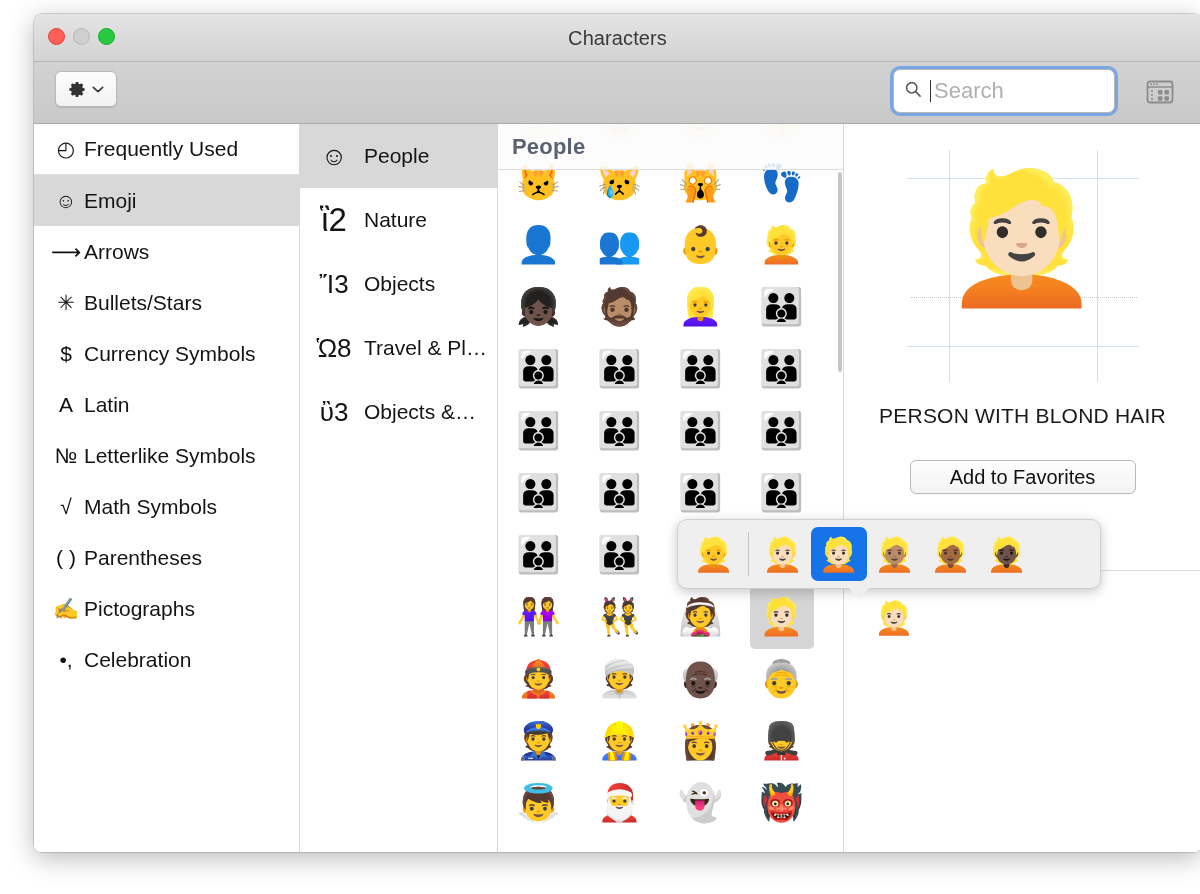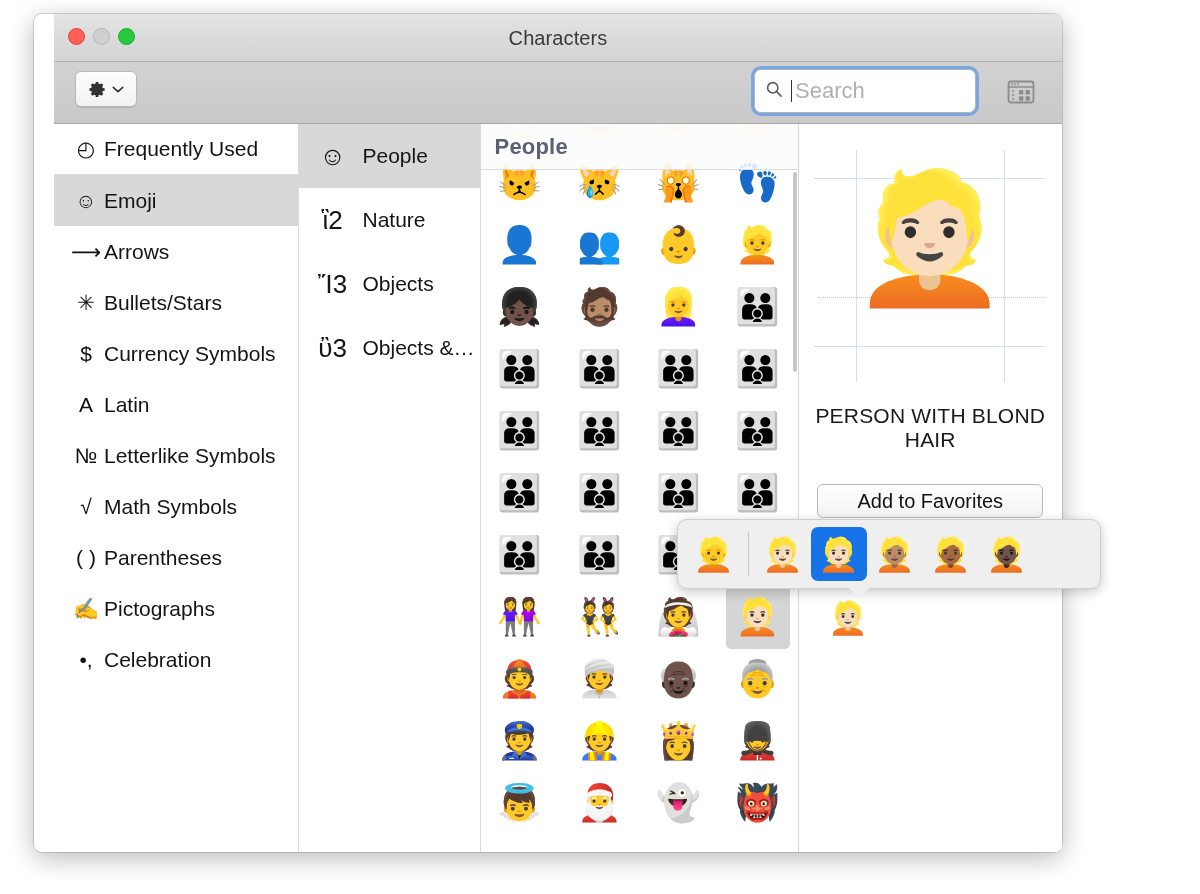--- a/index.html
+++ b/index.html
@@ -10,26 +10,25 @@
     font-family: "Liberation Sans", sans-serif;
     overflow: hidden;
   }
 
   #root { position: relative; width: 1200px; height: 894px; background: #ffffff; }
 
   
   .window {
     position: absolute;
     left: 34px; top: 14px;
-    width: 1028px; height: 838px;
+    width: 1167px; height: 838px;
     border-radius: 7px;
     background: #ffffff;
     box-shadow: 0 6px 26px rgba(0,0,0,0.28), 0 0 0 0.5px rgba(0,0,0,0.28);
     overflow: hidden;
-    padding-left: 20px;
   }
 
   
   .titlebar {
     position: relative;
     height: 48px;
     background: linear-gradient(to bottom, #e4e4e4 0%, #d3d3d3 100%);
     border-bottom: 1px solid #b4b4b4;
   }
   .traffic { position: absolute; left: 14px; top: 14px; display: flex; gap: 8px; }
@@ -350,26 +349,30 @@
           </div>
       </div>
 
       <div class="col col-categories">
         <div id="category-list">
             <div class="crow selected">
               <span class="cicon" style="font-size: 26px;">☺</span>
               <span class="clabel">People</span>
             </div>
             <div class="crow">
-              <span class="cicon" style="font-size: 26px;">ἳ2</span>
+              <span class="cicon" style="font-size: 33px;">ἳ2</span>
               <span class="clabel">Nature</span>
             </div>
             <div class="crow">
               <span class="cicon" style="font-size: 26px;">Ἴ3</span>
               <span class="clabel">Objects</span>
+            </div>
+            <div class="crow">
+              <span class="cicon" style="font-size: 26px;">Ὡ8</span>
+              <span class="clabel">Travel &amp; Pl…</span>
             </div>
             <div class="crow">
               <span class="cicon" style="font-size: 26px;">ὒ3</span>
               <span class="clabel">Objects &amp;…</span>
             </div>
           </div>
       </div>
 
       <div class="col col-grid">
         <div class="grid-scroll">

